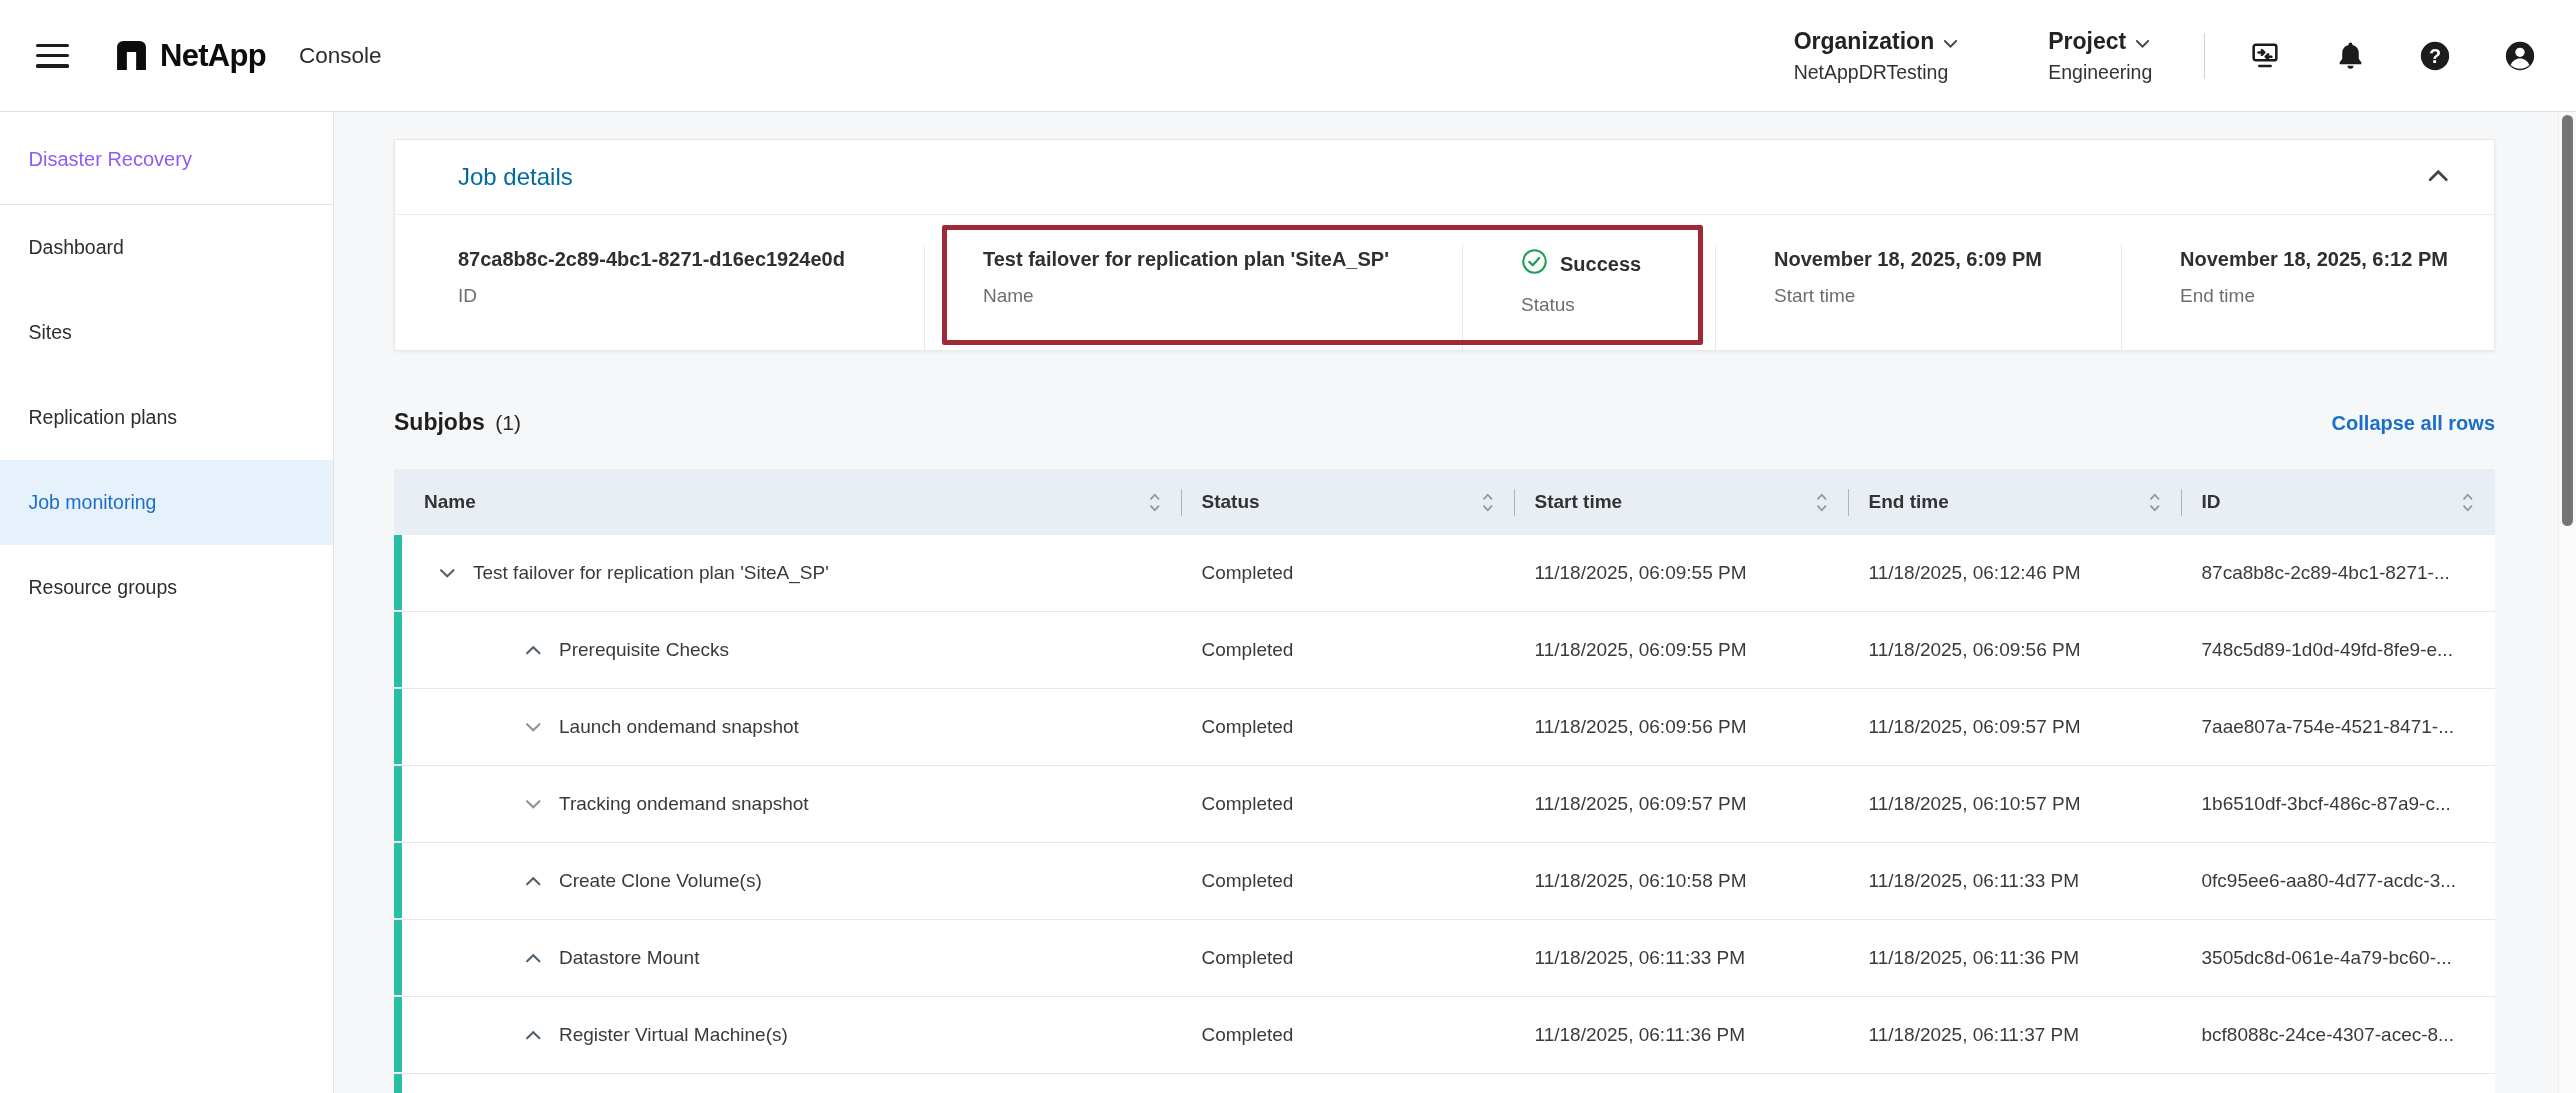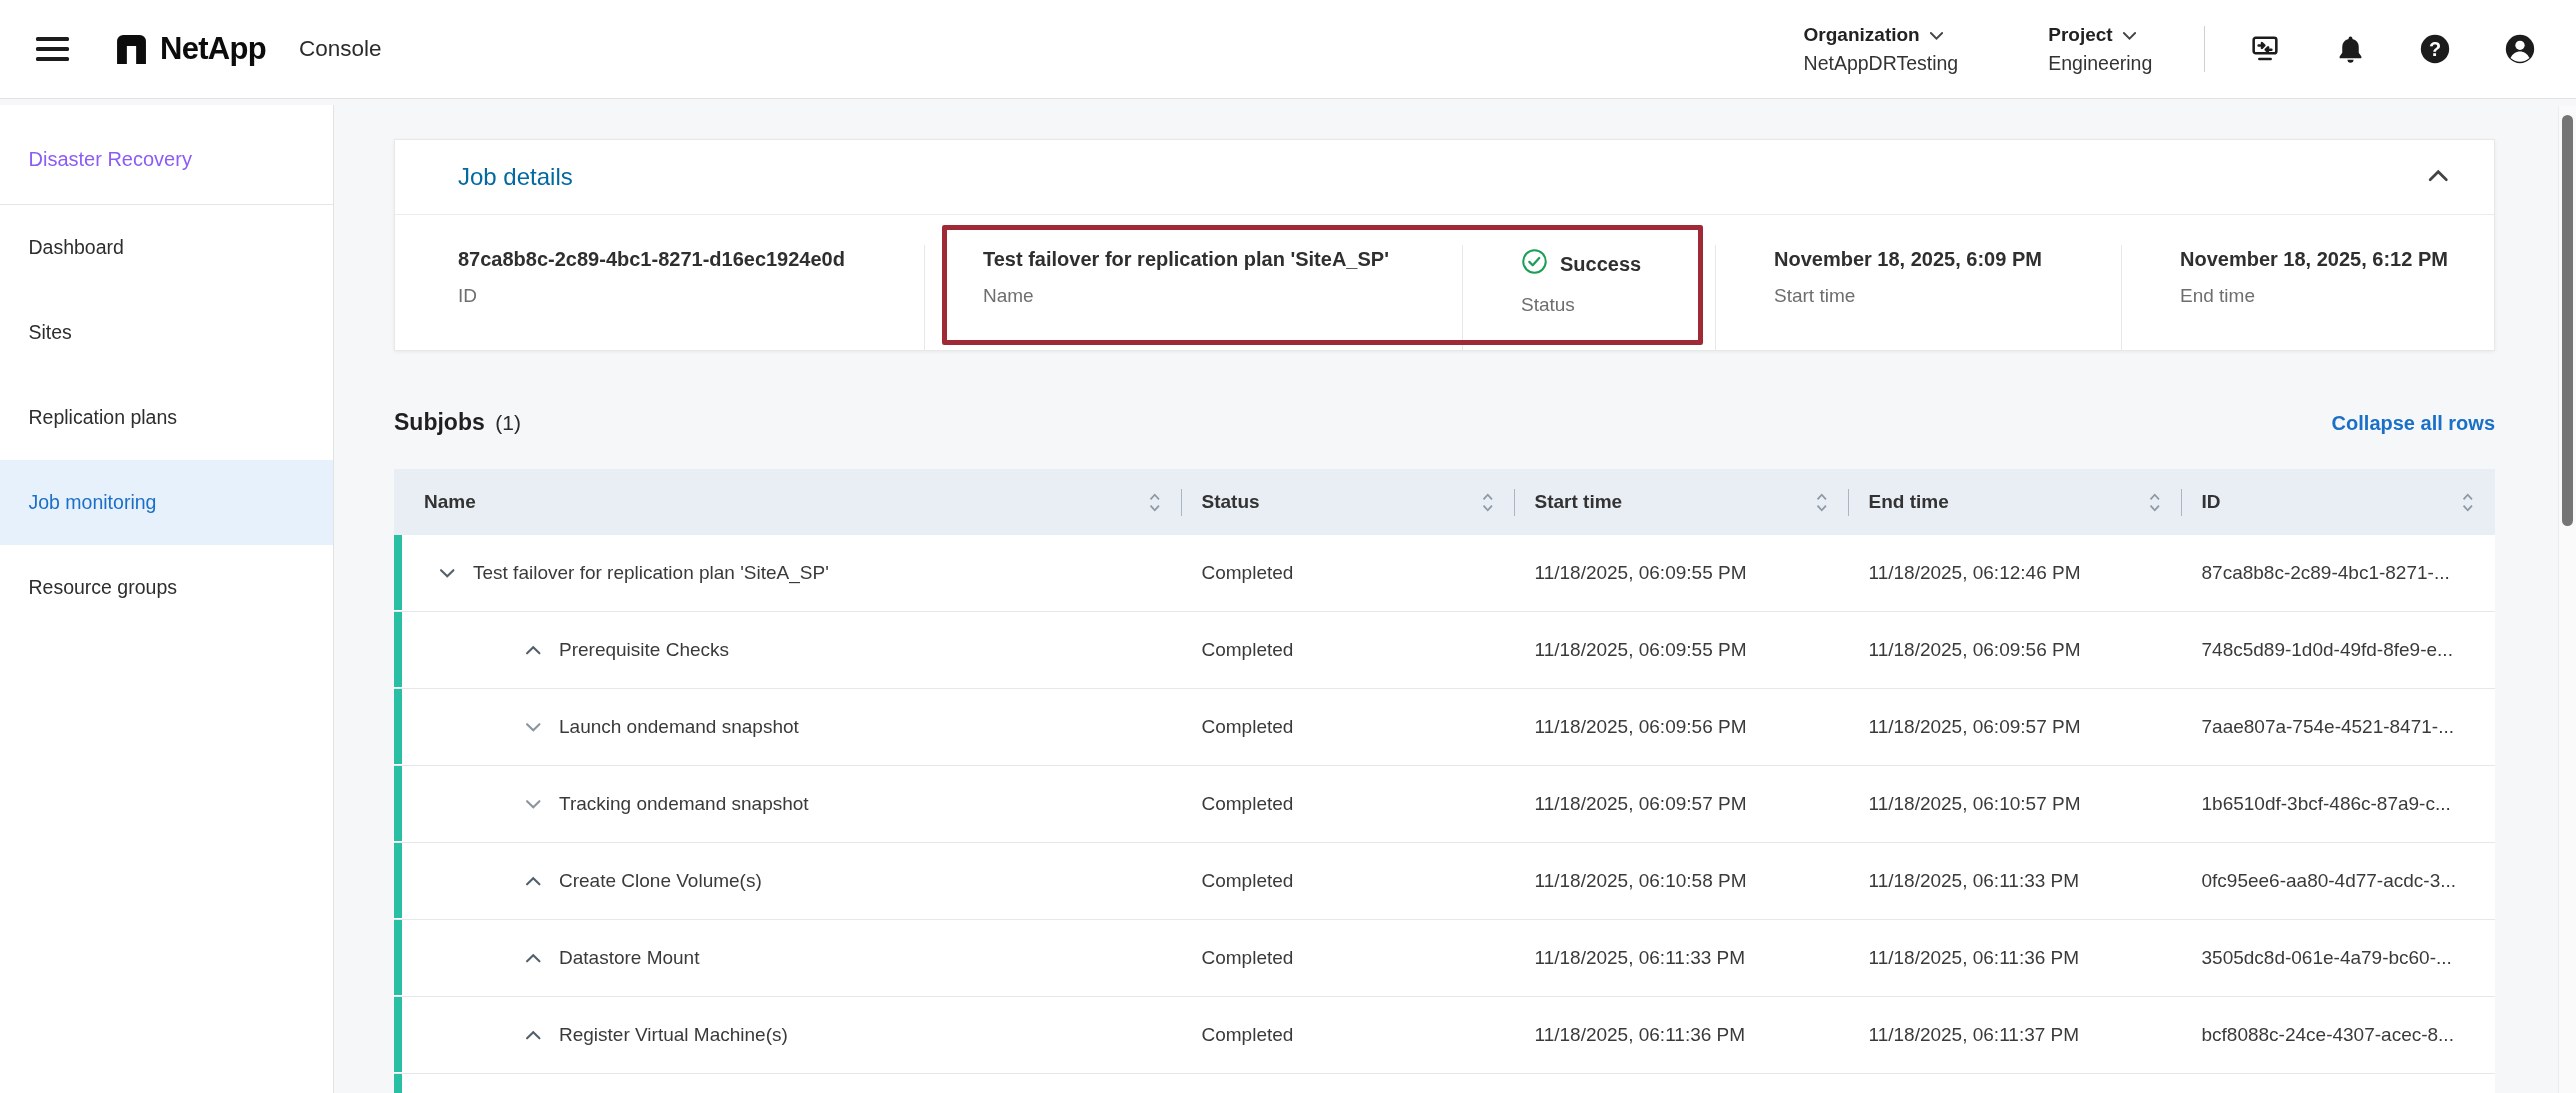--- a/index.html
+++ b/index.html
@@ -6,34 +6,34 @@
   html, body { width: 2576px; height: 1094px; overflow: hidden; }
   body {
     font-family: "Liberation Sans", "DejaVu Sans", sans-serif;
     background: #f6f7f8;
     color: #333;
   }
   .app { position: relative; width: 2576px; height: 1094px; }
 
   
   .topbar {
-    position: absolute; top: 0; left: 0; right: 0; height: 99px;
+    position: absolute; top: 0; left: 0; right: 0; height: 112px;
     background: #fff; border-bottom: 0.7px solid #e3e3e3;
     display: flex; align-items: center; padding: 0 39px 0 36px; z-index: 20;
   }
   .hamburger { width: 33px; height: 24px; display: flex; flex-direction: column; justify-content: space-between; background: none; border: none; cursor: pointer; margin-right: 46px; }
   .hamburger span { display: block; height: 3.7px; background: #1c1c1c; border-radius: 1.5px; }
   .brand { display: flex; align-items: center; gap: 12px; }
   .brand-mark svg { display: block; }
   .brand-text { font-size: 31px; font-weight: 700; color: #0c0c0c; letter-spacing: -0.7px; }
   .product-title { font-size: 22.5px; color: #2b2b2b; margin-left: 33px; }
 
   .switcher { margin-left: auto; text-align: left; }
   .switcher + .switcher { margin-left: 0; }
-  .switch-top { display: flex; align-items: flex-end; gap: 9px; font-size: 19px; font-weight: 700; color: #222; cursor: pointer; }
+  .switch-top { display: flex; align-items: flex-end; gap: 9px; font-size: 23px; font-weight: 700; color: #222; cursor: pointer; }
   .switch-value { font-size: 19.5px; color: #333; margin-top: 6px; }
   .sw-org { margin-left: auto; margin-right: 90px; }
   .sw-proj { margin-right: 52px; }
   .vdivider { width: 0.7px; height: 46px; background: #cfcfcf; margin: 0 43px 0 0; }
 
   .top-icons { display: flex; align-items: center; gap: 51px; }
   .icon-btn { background: none; border: none; cursor: pointer; width: 34px; height: 34px; display: flex; align-items: center; justify-content: center; }
   .icon-btn svg { display: block; }
 
   

